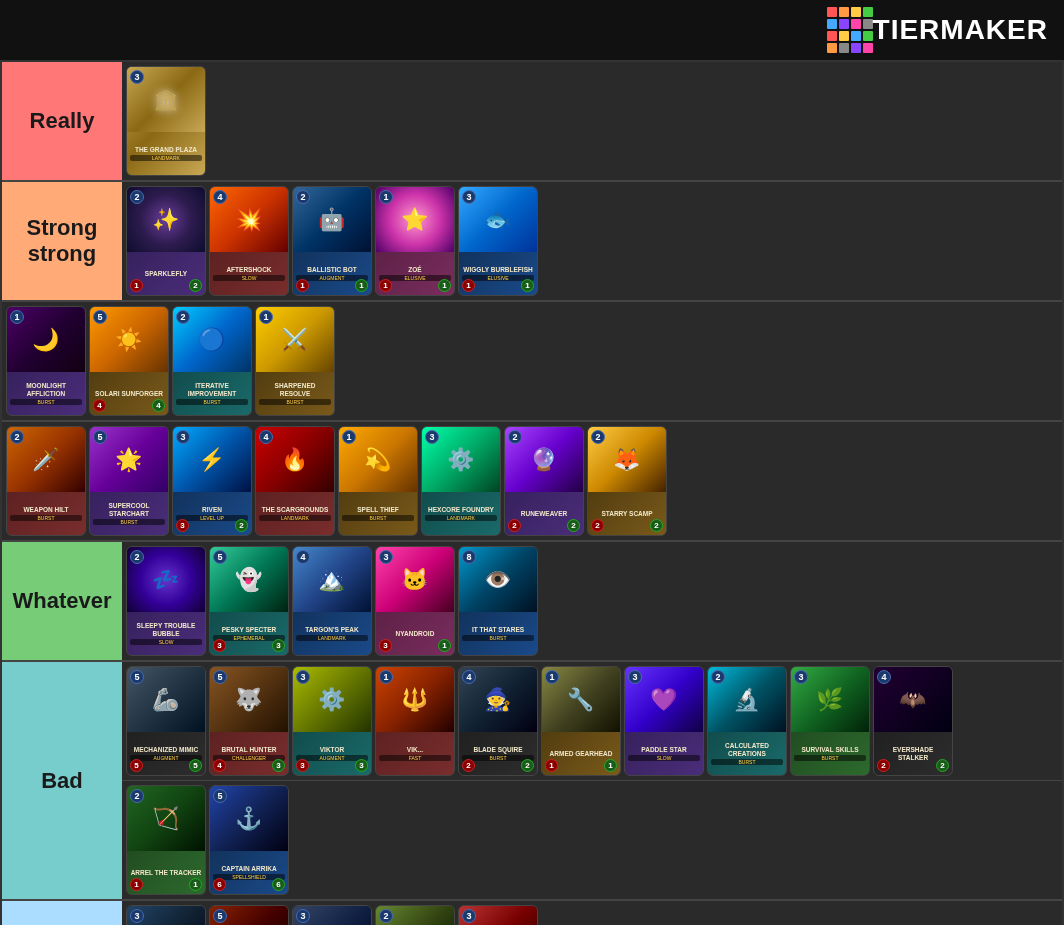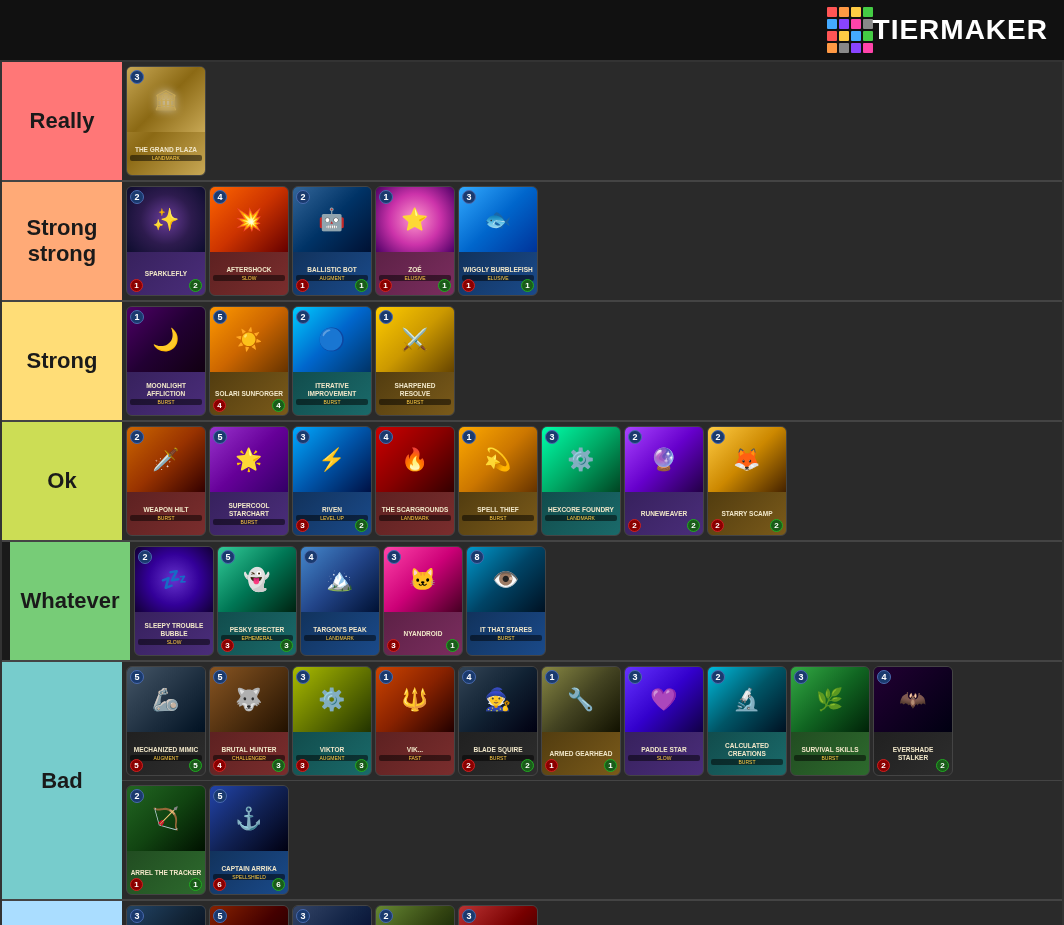--- a/index.html
+++ b/index.html
@@ -126,21 +126,21 @@
       align-items: center;
       justify-content: center;
       border: 1px solid #22aa22;
     }
 
     
     .tier-broken { background-color: #ff7777; }
     .tier-really-strong { background-color: #ffaa77; }
     .tier-strong { background-color: #ffdd77; }
     .tier-ok { background-color: #ccdd55; }
-    .tier-whatever { background-color: #77cc77; margin-left: 8px; }
+    .tier-whatever { background-color: #77cc77; }
     .tier-bad { background-color: #77cccc; text-align: center; }
     .tier-literal-shit { background-color: #aaddff; }
 
     
     .card-purple { background: linear-gradient(135deg, #2d1b4e, #4a2d7a); }
     .card-blue { background: linear-gradient(135deg, #0d2644, #1a4a8a); }
     .card-red { background: linear-gradient(135deg, #4e1b1b, #7a2d2d); }
     .card-green { background: linear-gradient(135deg, #1b3d1b, #2d6a2d); }
     .card-gold { background: linear-gradient(135deg, #3d2d0a, #7a5a1a); }
     .card-teal { background: linear-gradient(135deg, #0d3d3d, #1a6a6a); }
@@ -324,21 +324,20 @@
           <div class="card-name">WIGGLY BURBLEFISH</div>
           <div class="keyword-badge">ELUSIVE</div>
         </div>
         <div class="card-power">1</div>
         <div class="card-health">1</div>
       </div>
     </div>
   </div>
 
   <div class="tier-row">
-    <div class="tier-label tier-strong">Strong</div>
     <div class="tier-cards">
       <div class="card card-purple">
         <div class="card-cost">1</div>
         <div class="card-art art-moonlight" style="font-size:22px;">🌙</div>
         <div class="card-info">
           <div class="card-name">MOONLIGHT AFFLICTION</div>
           <div class="keyword-badge">BURST</div>
         </div>
       </div>
       <div class="card card-gold">
@@ -363,21 +362,20 @@
         <div class="card-art art-sharpened" style="font-size:22px;">⚔️</div>
         <div class="card-info">
           <div class="card-name">SHARPENED RESOLVE</div>
           <div class="keyword-badge">BURST</div>
         </div>
       </div>
     </div>
   </div>
 
   <div class="tier-row">
-    <div class="tier-label tier-ok">Ok</div>
     <div class="tier-cards">
       <div class="card card-red">
         <div class="card-cost">2</div>
         <div class="card-art art-weapon" style="font-size:22px;">🗡️</div>
         <div class="card-info">
           <div class="card-name">WEAPON HILT</div>
           <div class="keyword-badge">BURST</div>
         </div>
       </div>
       <div class="card card-purple">

